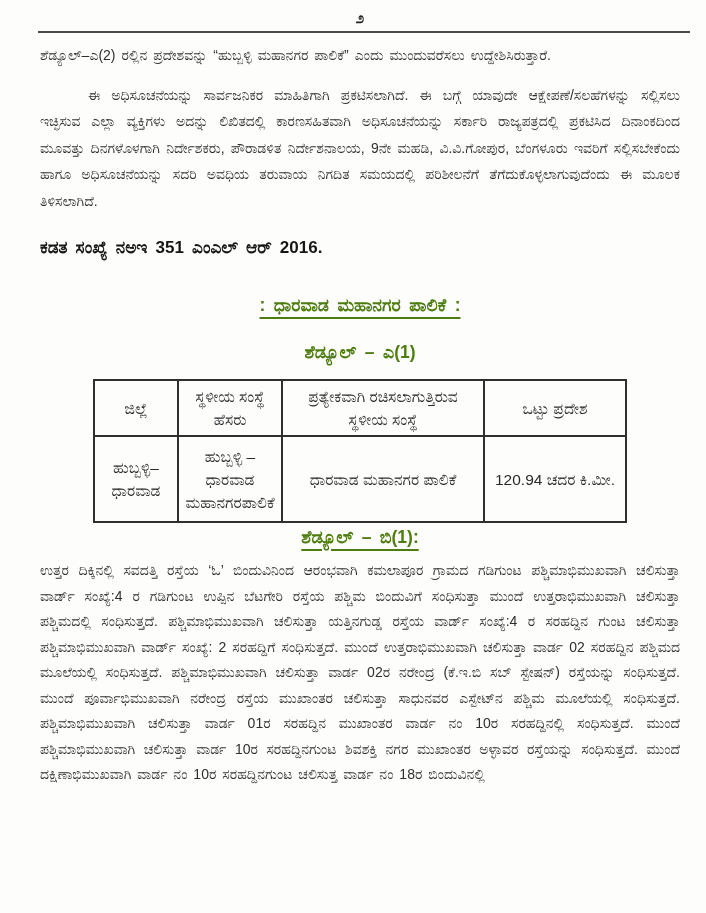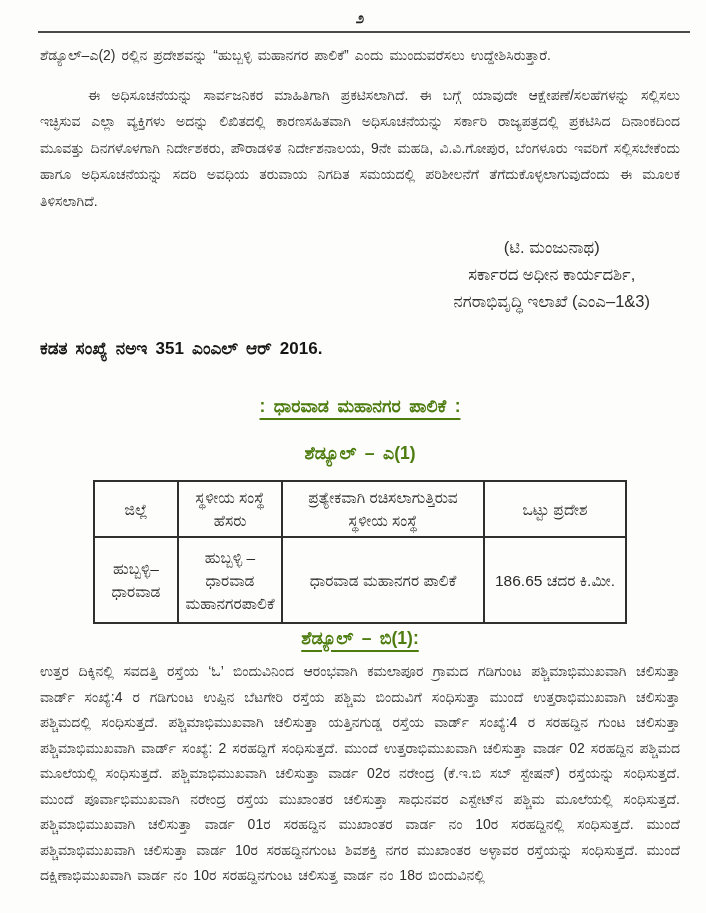--- a/index.html
+++ b/index.html
@@ -104,25 +104,20 @@
 <div class="page">
 
   <div class="page-number">೨</div>
 
   <hr class="top-rule">
 
   <p class="para para-continuation">ಶೆಡ್ಯೂಲ್–ಎ(2) ರಲ್ಲಿನ ಪ್ರದೇಶವನ್ನು “ಹುಬ್ಬಳ್ಳಿ ಮಹಾನಗರ ಪಾಲಿಕೆ” ಎಂದು ಮುಂದುವರೆಸಲು ಉದ್ದೇಶಿಸಿರುತ್ತಾರೆ.</p>
 
   <p class="para para-notification">ಈ ಅಧಿಸೂಚನೆಯನ್ನು ಸಾರ್ವಜನಿಕರ ಮಾಹಿತಿಗಾಗಿ ಪ್ರಕಟಿಸಲಾಗಿದೆ. ಈ ಬಗ್ಗೆ ಯಾವುದೇ ಆಕ್ಷೇಪಣೆ/ಸಲಹೆಗಳನ್ನು ಸಲ್ಲಿಸಲು ಇಚ್ಛಿಸುವ ಎಲ್ಲಾ ವ್ಯಕ್ತಿಗಳು ಅದನ್ನು ಲಿಖಿತದಲ್ಲಿ ಕಾರಣಸಹಿತವಾಗಿ ಅಧಿಸೂಚನೆಯನ್ನು ಸರ್ಕಾರಿ ರಾಜ್ಯಪತ್ರದಲ್ಲಿ ಪ್ರಕಟಿಸಿದ ದಿನಾಂಕದಿಂದ ಮೂವತ್ತು ದಿನಗಳೊಳಗಾಗಿ ನಿರ್ದೇಶಕರು, ಪೌರಾಡಳಿತ ನಿರ್ದೇಶನಾಲಯ, 9ನೇ ಮಹಡಿ, ವಿ.ವಿ.ಗೋಪುರ, ಬೆಂಗಳೂರು ಇವರಿಗೆ ಸಲ್ಲಿಸಬೇಕೆಂದು ಹಾಗೂ ಅಧಿಸೂಚನೆಯನ್ನು ಸದರಿ ಅವಧಿಯ ತರುವಾಯ ನಿಗದಿತ ಸಮಯದಲ್ಲಿ ಪರಿಶೀಲನೆಗೆ ತೆಗೆದುಕೊಳ್ಳಲಾಗುವುದೆಂದು ಈ ಮೂಲಕ ತಿಳಿಸಲಾಗಿದೆ.</p>
 
-  <div class="signature">
-    <div>(ಟಿ. ಮಂಜುನಾಥ)</div>
-    <div>ಸರ್ಕಾರದ ಅಧೀನ ಕಾರ್ಯದರ್ಶಿ,</div>
-    <div>ನಗರಾಭಿವೃದ್ಧಿ ಇಲಾಖೆ (ಎಂಎ–1&amp;3)</div>
-  </div>
 
   <p class="file-number">ಕಡತ ಸಂಖ್ಯೆ ನಅಇ 351 ಎಂಎಲ್ ಆರ್ 2016.</p>
 
   <h2 class="heading heading-corporation">: ಧಾರವಾಡ ಮಹಾನಗರ ಪಾಲಿಕೆ :</h2>
 
   <h3 class="heading heading-schedule-a">ಶೆಡ್ಯೂಲ್ – ಎ(1)</h3>
 
   <table class="schedule-table">
     <colgroup>
       <col style="width:84px">
@@ -136,21 +131,21 @@
         <th>ಸ್ಥಳೀಯ ಸಂಸ್ಥೆ ಹೆಸರು</th>
         <th>ಪ್ರತ್ಯೇಕವಾಗಿ ರಚಿಸಲಾಗುತ್ತಿರುವ ಸ್ಥಳೀಯ ಸಂಸ್ಥೆ</th>
         <th>ಒಟ್ಟು ಪ್ರದೇಶ</th>
       </tr>
     </thead>
     <tbody>
       <tr>
         <td>ಹುಬ್ಬಳ್ಳಿ–ಧಾರವಾಡ</td>
         <td>ಹುಬ್ಬಳ್ಳಿ – ಧಾರವಾಡ ಮಹಾನಗರಪಾಲಿಕೆ</td>
         <td>ಧಾರವಾಡ ಮಹಾನಗರ ಪಾಲಿಕೆ</td>
-        <td>186.65 ಚದರ ಕಿ.ಮೀ.</td>
+        <td>120.94 ಚದರ ಕಿ.ಮೀ.</td>
       </tr>
     </tbody>
   </table>
 
   <h3 class="heading heading-schedule-b">ಶೆಡ್ಯೂಲ್ – ಬಿ(1):</h3>
 
   <p class="para para-schedule-b">ಉತ್ತರ ದಿಕ್ಕಿನಲ್ಲಿ ಸವದತ್ತಿ ರಸ್ತೆಯ ‘ಓ’ ಬಿಂದುವಿನಿಂದ ಆರಂಭವಾಗಿ ಕಮಲಾಪೂರ ಗ್ರಾಮದ ಗಡಿಗುಂಟ ಪಶ್ಚಿಮಾಭಿಮುಖವಾಗಿ ಚಲಿಸುತ್ತಾ ವಾರ್ಡ್ ಸಂಖ್ಯೆ:4 ರ ಗಡಿಗುಂಟ ಉಪ್ಪಿನ ಬೆಟಗೇರಿ ರಸ್ತೆಯ ಪಶ್ಚಿಮ ಬಿಂದುವಿಗೆ ಸಂಧಿಸುತ್ತಾ ಮುಂದೆ ಉತ್ತರಾಭಿಮುಖವಾಗಿ ಚಲಿಸುತ್ತಾ ಪಶ್ಚಿಮದಲ್ಲಿ ಸಂಧಿಸುತ್ತದೆ. ಪಶ್ಚಿಮಾಭಿಮುಖವಾಗಿ ಚಲಿಸುತ್ತಾ ಯತ್ತಿನಗುಡ್ಡ ರಸ್ತೆಯ ವಾರ್ಡ್ ಸಂಖ್ಯೆ:4 ರ ಸರಹದ್ದಿನ ಗುಂಟ ಚಲಿಸುತ್ತಾ ಪಶ್ಚಿಮಾಭಿಮುಖವಾಗಿ ವಾರ್ಡ್ ಸಂಖ್ಯೆ: 2 ಸರಹದ್ದಿಗೆ ಸಂಧಿಸುತ್ತದೆ. ಮುಂದೆ ಉತ್ತರಾಭಿಮುಖವಾಗಿ ಚಲಿಸುತ್ತಾ ವಾರ್ಡ 02 ಸರಹದ್ದಿನ ಪಶ್ಚಿಮದ ಮೂಲೆಯಲ್ಲಿ ಸಂಧಿಸುತ್ತದೆ. ಪಶ್ಚಿಮಾಭಿಮುಖವಾಗಿ ಚಲಿಸುತ್ತಾ ವಾರ್ಡ 02ರ ನರೇಂದ್ರ (ಕೆ.ಇ.ಬಿ ಸಬ್ ಸ್ಟೇಷನ್) ರಸ್ತೆಯನ್ನು ಸಂಧಿಸುತ್ತದೆ. ಮುಂದೆ ಪೂರ್ವಾಭಿಮುಖವಾಗಿ ನರೇಂದ್ರ ರಸ್ತೆಯ ಮುಖಾಂತರ ಚಲಿಸುತ್ತಾ ಸಾಧುನವರ ಎಸ್ಟೇಟ್‌ನ ಪಶ್ಚಿಮ ಮೂಲೆಯಲ್ಲಿ ಸಂಧಿಸುತ್ತದೆ. ಪಶ್ಚಿಮಾಭಿಮುಖವಾಗಿ ಚಲಿಸುತ್ತಾ ವಾರ್ಡ 01ರ ಸರಹದ್ದಿನ ಮುಖಾಂತರ ವಾರ್ಡ ನಂ 10ರ ಸರಹದ್ದಿನಲ್ಲಿ ಸಂಧಿಸುತ್ತದೆ. ಮುಂದೆ ಪಶ್ಚಿಮಾಭಿಮುಖವಾಗಿ ಚಲಿಸುತ್ತಾ ವಾರ್ಡ 10ರ ಸರಹದ್ದಿನಗುಂಟ ಶಿವಶಕ್ತಿ ನಗರ ಮುಖಾಂತರ ಅಳ್ಳಾವರ ರಸ್ತೆಯನ್ನು ಸಂಧಿಸುತ್ತದೆ. ಮುಂದೆ ದಕ್ಷಿಣಾಭಿಮುಖವಾಗಿ ವಾರ್ಡ ನಂ 10ರ ಸರಹದ್ದಿನಗುಂಟ ಚಲಿಸುತ್ತ ವಾರ್ಡ ನಂ 18ರ ಬಿಂದುವಿನಲ್ಲಿ</p>
 
 </div>
 

